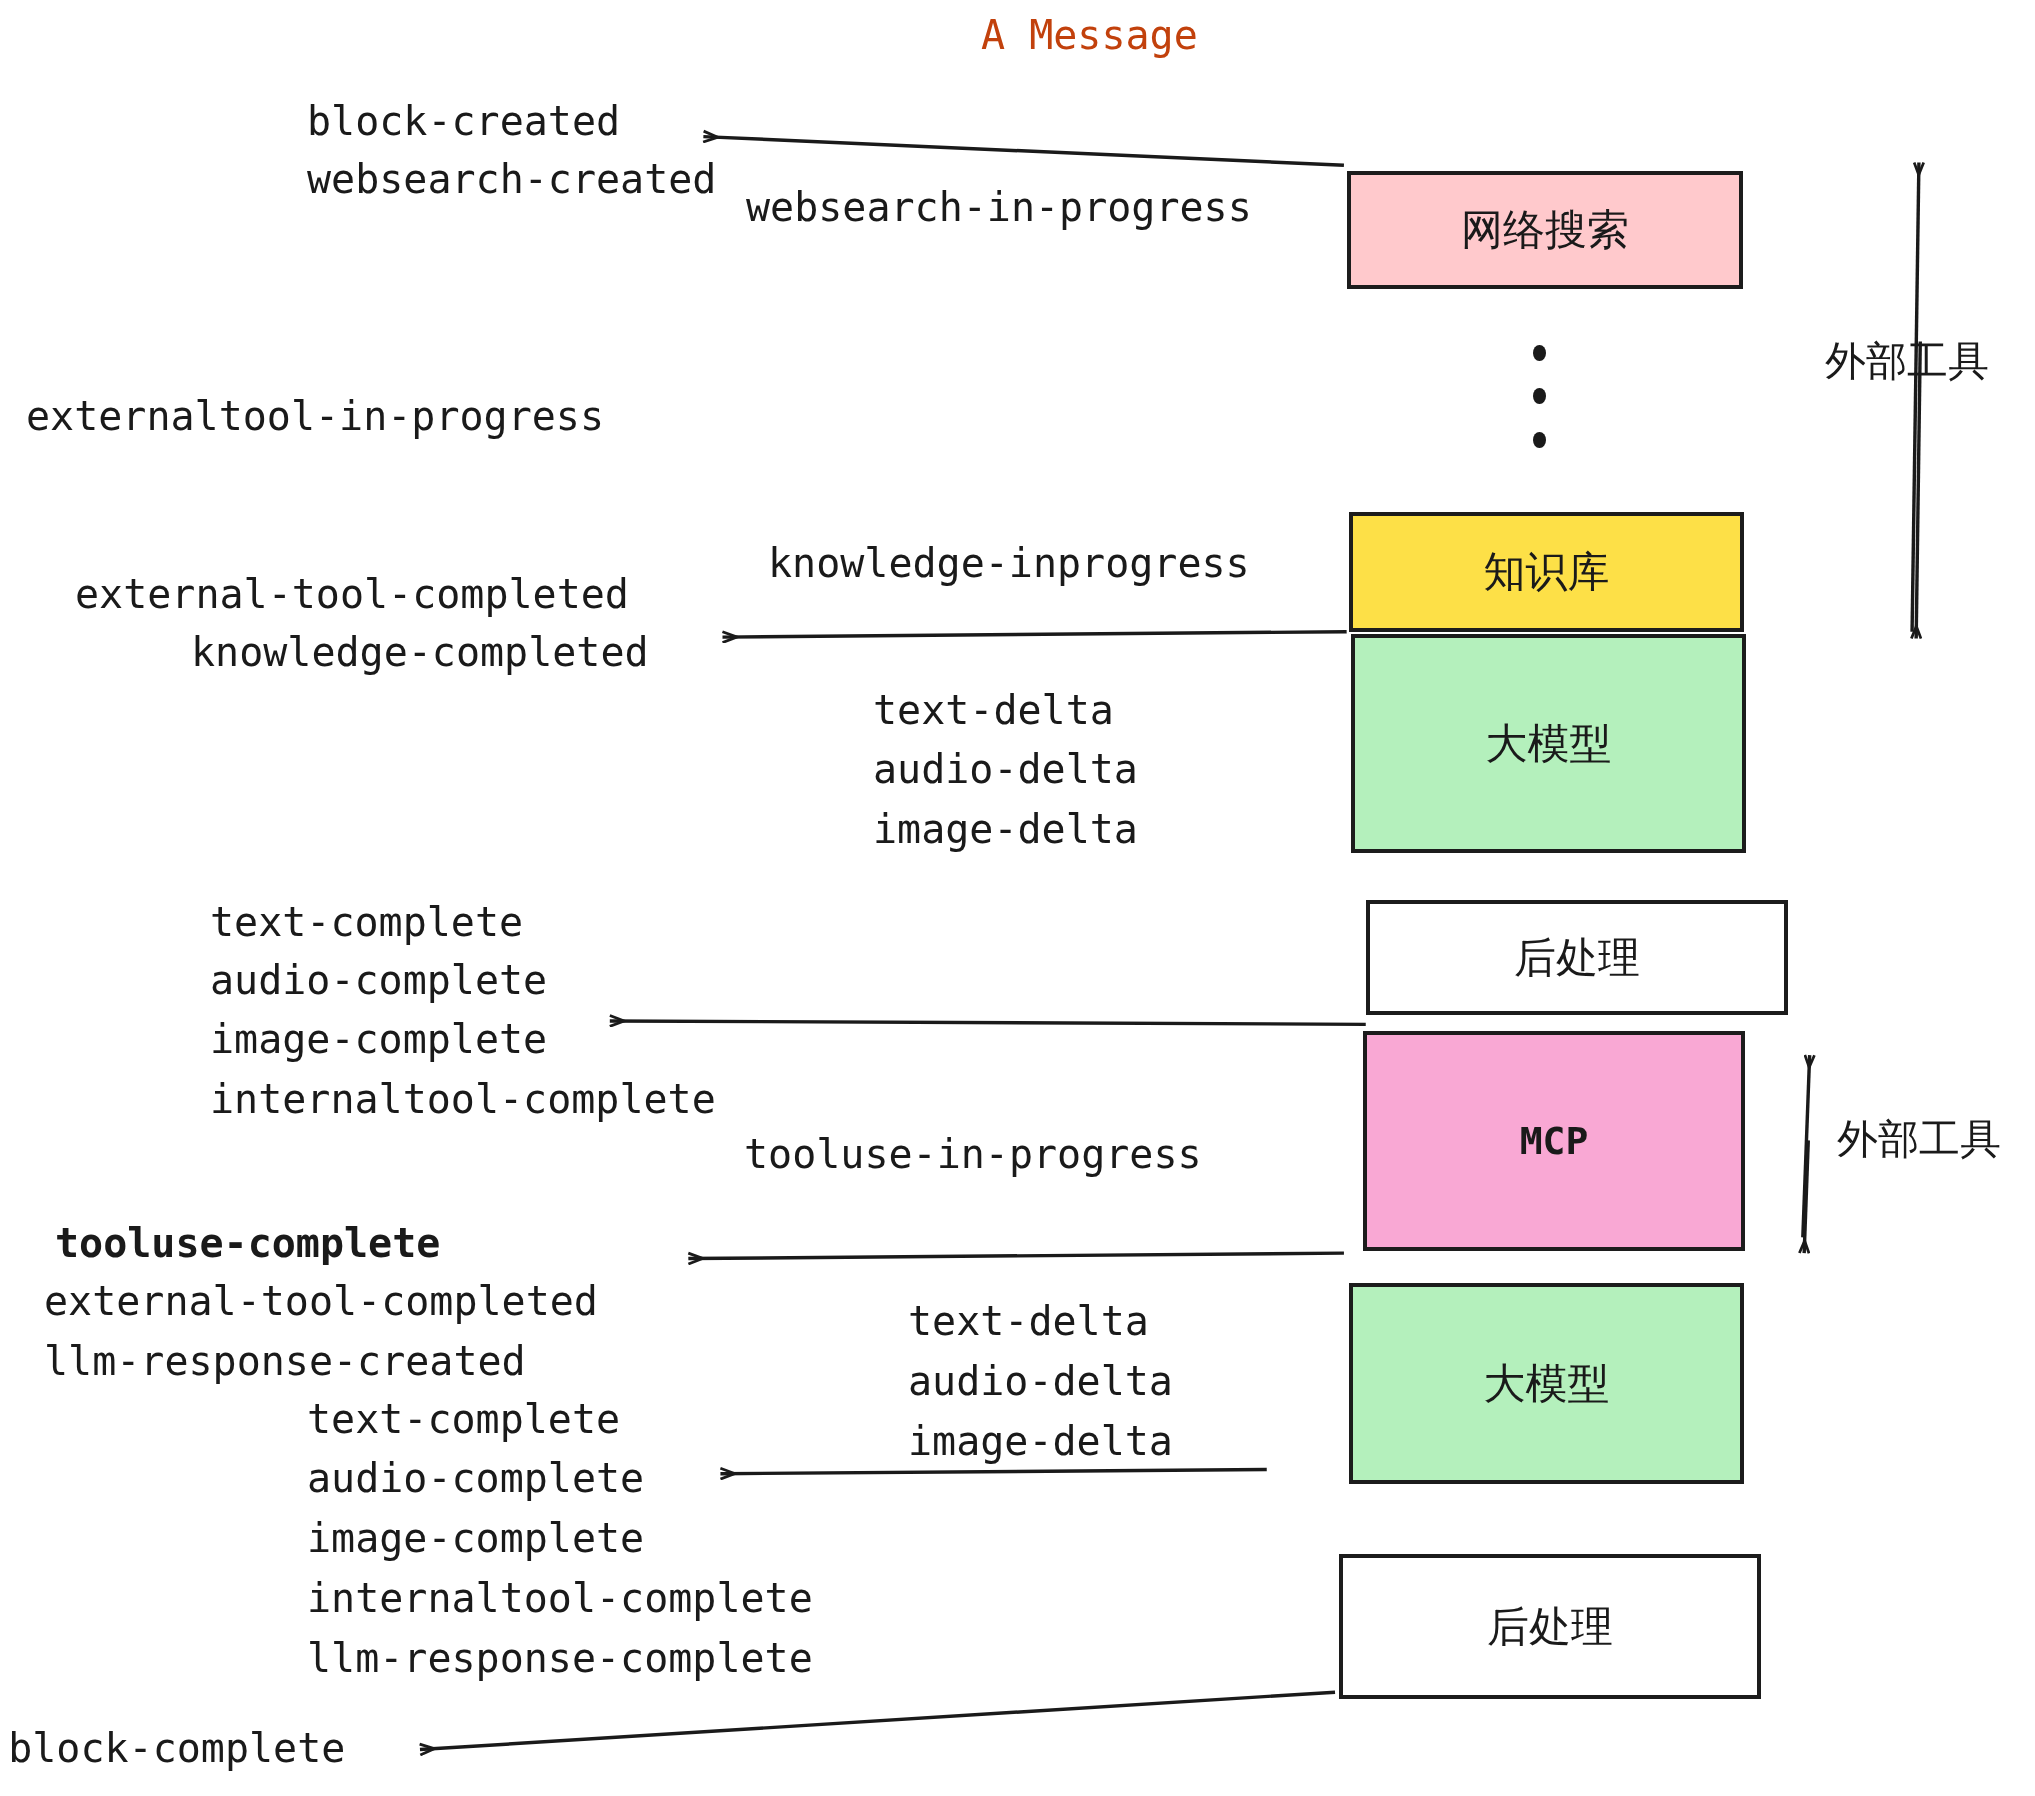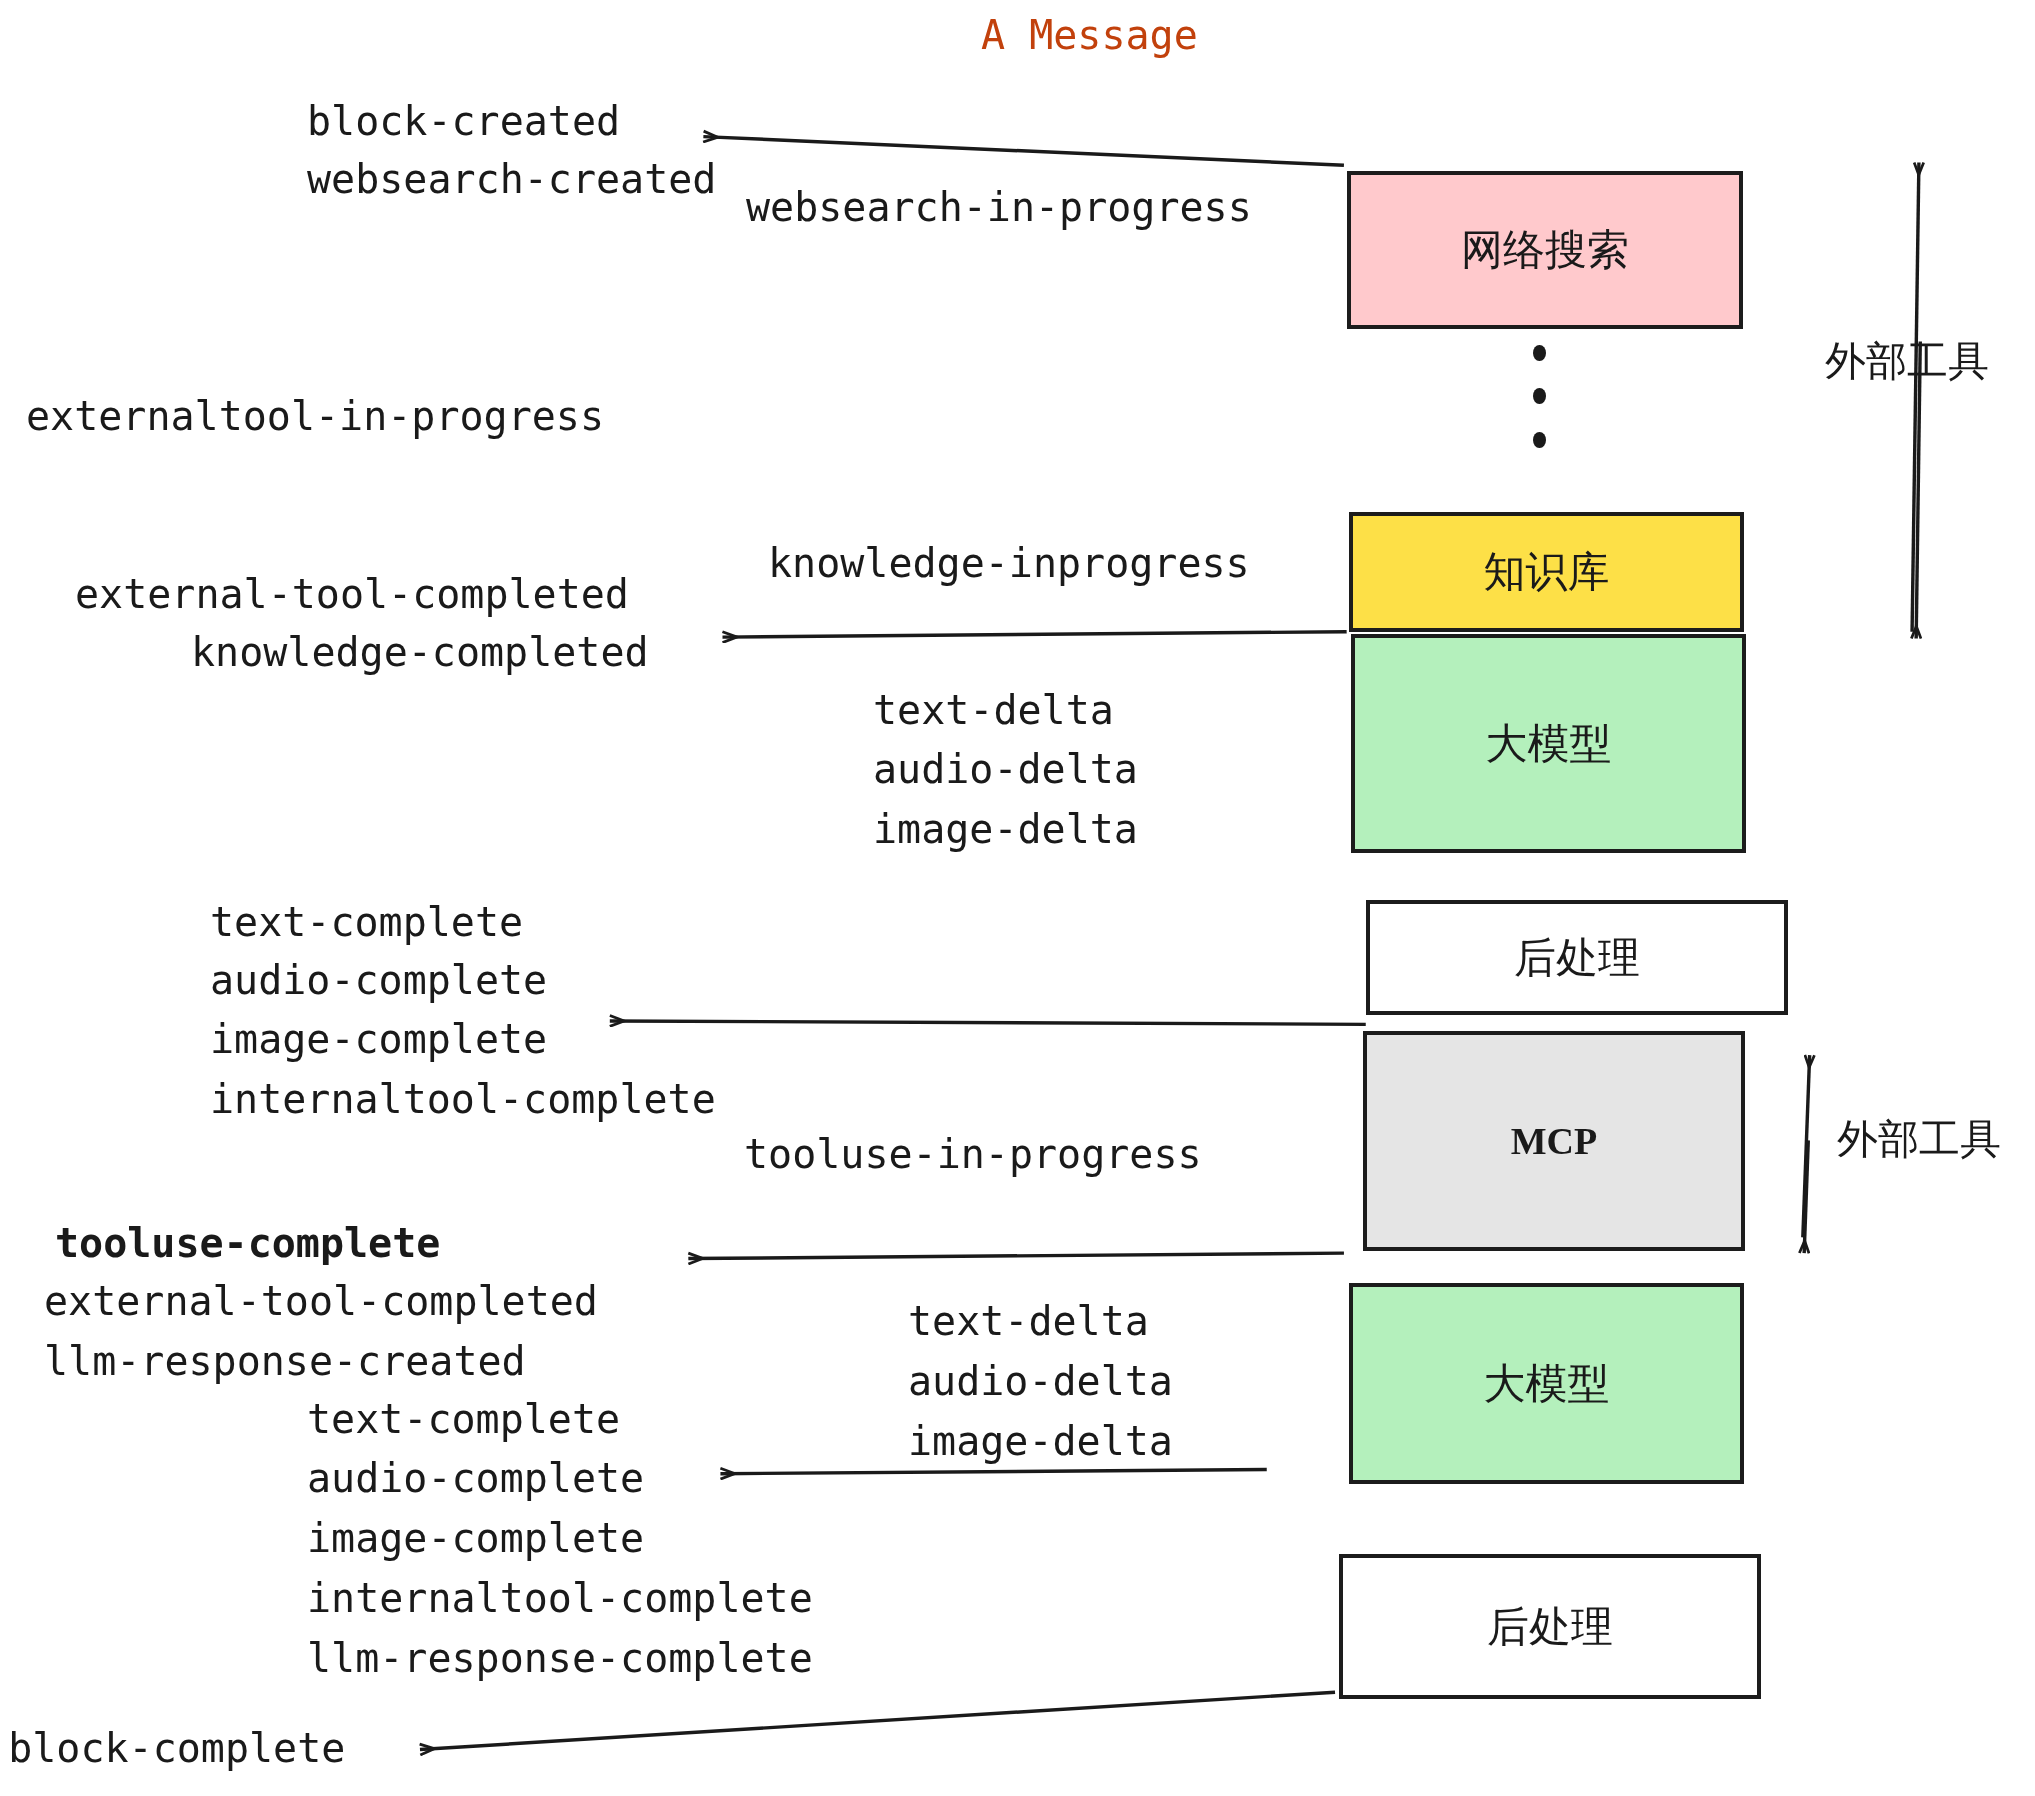--- a/index.html
+++ b/index.html
@@ -92,41 +92,41 @@
 
     <line x1="1955" y1="2478" x2="615" y2="2562" stroke="#1a1a1a" stroke-width="5" marker-end="url(#ah)"></line>
 
     <line x1="2800" y1="925" x2="2810" y2="238" stroke="#1a1a1a" stroke-width="5" marker-end="url(#ahs)"></line>
     <line x1="2812" y1="500" x2="2806" y2="935" stroke="#1a1a1a" stroke-width="5" marker-end="url(#ahs)"></line>
 
     <line x1="2640" y1="1812" x2="2650" y2="1545" stroke="#1a1a1a" stroke-width="5" marker-end="url(#ahs)"></line>
     <line x1="2648" y1="1670" x2="2642" y2="1835" stroke="#1a1a1a" stroke-width="5" marker-end="url(#ahs)"></line>
   </svg>
 
-  <div class="box" style="left:1347px;top:171px;width:396px;height:158px;background:#FFC9CC;">
+  <div class="box" style="left:1347px;top:171px;width:396px;height:118px;background:#FFC9CC;">
     <span>网络搜索</span>
   </div>
 
   <div class="dot" style="left:1533px;top:345px;"></div>
   <div class="dot" style="left:1533px;top:388px;"></div>
   <div class="dot" style="left:1533px;top:432px;"></div>
 
   <div class="box" style="left:1349px;top:512px;width:395px;height:120px;background:#fde047;">
     <span>知识库</span>
   </div>
 
   <div class="box" style="left:1351px;top:634px;width:395px;height:219px;background:#B4F0BC;">
     <span>大模型</span>
   </div>
 
   <div class="box" style="left:1366px;top:900px;width:422px;height:115px;background:#FFFFFF;">
     <span>后处理</span>
   </div>
 
-  <div class="box mcp" style="left:1363px;top:1031px;width:382px;height:220px;background:#e5e5e5;font-family:Liberation Serif, serif;">
+  <div class="box mcp" style="left:1363px;top:1031px;width:382px;height:220px;background:#f9a8d4;">
     <span>MCP</span>
   </div>
 
   <div class="box" style="left:1349px;top:1283px;width:395px;height:201px;background:#B4F0BC;">
     <span>大模型</span>
   </div>
 
   <div class="box" style="left:1339px;top:1554px;width:422px;height:145px;background:#FFFFFF;">
     <span>后处理</span>
   </div>

